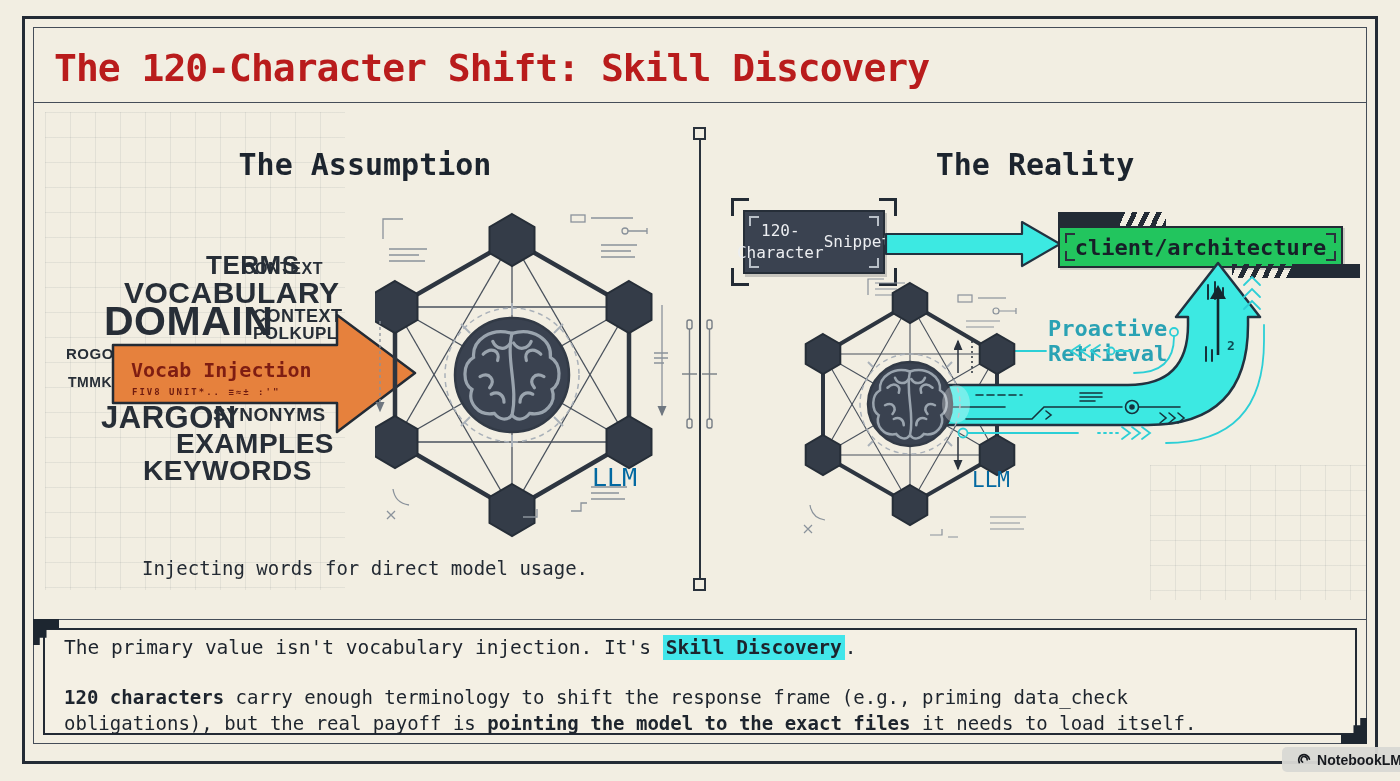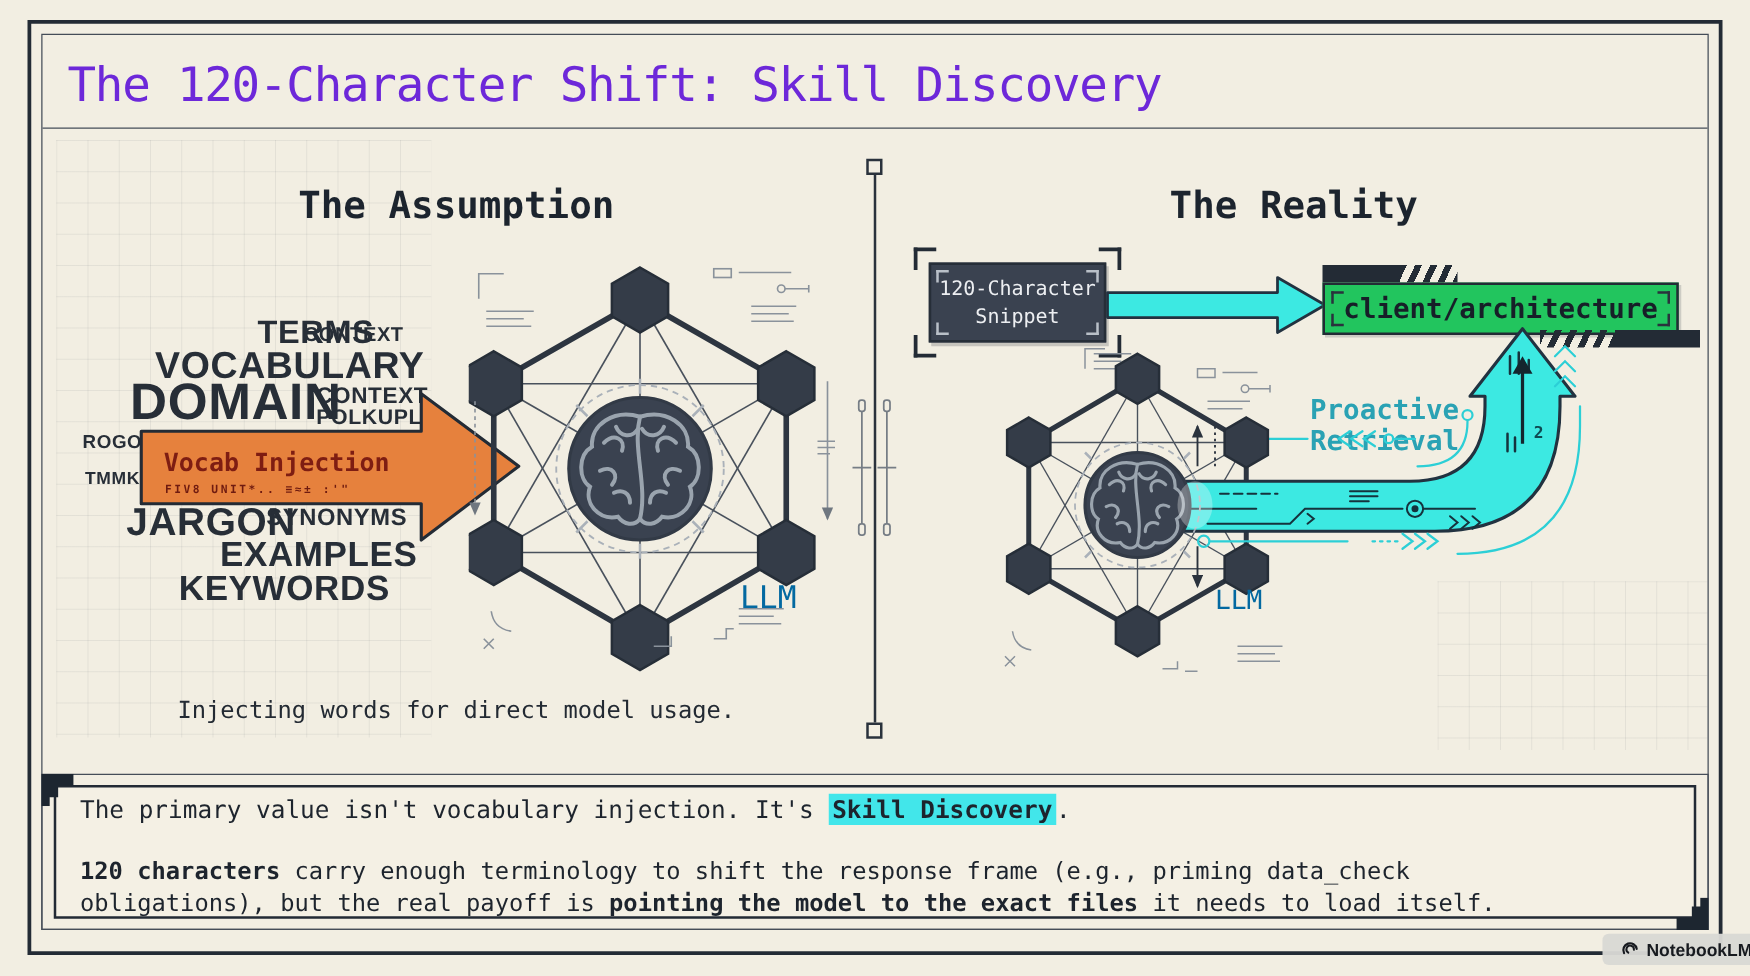--- a/index.html
+++ b/index.html
@@ -4,30 +4,30 @@
 <style>
   html,body{margin:0;padding:0;background:#e9e5d9;}
   #page{position:relative;width:1400px;height:781px;background:#f2eee2;overflow:hidden;
         font-family:"DejaVu Sans Mono",monospace;color:#232b35;}
   .abs{position:absolute;}
   .grid{position:absolute;background-image:
       linear-gradient(rgba(90,100,110,0.10) 1px,transparent 1px),
       linear-gradient(90deg,rgba(90,100,110,0.10) 1px,transparent 1px);
       background-size:25px 25px;}
   .frame{position:absolute;box-sizing:border-box;}
-  .title{font-size:38px;font-weight:400;letter-spacing:-1px;color:#6d28d9;white-space:nowrap;}
+  .title{font-size:38px;font-weight:700;letter-spacing:-1px;color:#b91c1c;white-space:nowrap;}
   .heading{font-size:30px;font-weight:600;color:#1c242e;text-align:center;}
   .caption{font-size:19px;color:#232a33;text-align:center;white-space:nowrap;}
   .cloud-word{position:absolute;font-family:"Liberation Sans",sans-serif;font-weight:700;
       color:#272e37;letter-spacing:.5px;white-space:nowrap;line-height:1;}
   .vocab-label{font-size:20px;font-weight:700;color:#7e1d12;white-space:nowrap;}
   .vocab-glitch{font-size:9px;font-weight:700;color:#6f1b10;letter-spacing:2px;white-space:nowrap;}
   .llm{font-weight:400;color:#0369a1;line-height:1;}
   .snippet-box{box-sizing:border-box;background:#3a4250;border:2px solid #262e38;
-      box-shadow:2px 3px 0 rgba(40,48,60,.22);display:flex;flex-direction:column;
+      box-shadow:2px 3px 0 rgba(40,48,60,.22);display:flex;flex-direction:row;
       align-items:center;justify-content:center;color:#eceef1;font-size:16px;line-height:22px;text-align:center;}
   .client-box{box-sizing:border-box;background:#22c55e;border:2.5px solid #232b35;
       box-shadow:2px 2px 0 rgba(40,48,60,.18);display:flex;align-items:center;justify-content:center;
       font-size:22px;font-weight:600;color:#171f28;white-space:nowrap;}
   .corner{position:absolute;width:18px;height:18px;box-sizing:border-box;}
   .c-tl{border-left:3px solid #232b35;border-top:3px solid #232b35;}
   .c-tr{border-right:3px solid #232b35;border-top:3px solid #232b35;}
   .c-bl{border-left:3px solid #232b35;border-bottom:3px solid #232b35;}
   .c-br{border-right:3px solid #232b35;border-bottom:3px solid #232b35;}
   .corner-s{position:absolute;width:10px;height:10px;box-sizing:border-box;}

